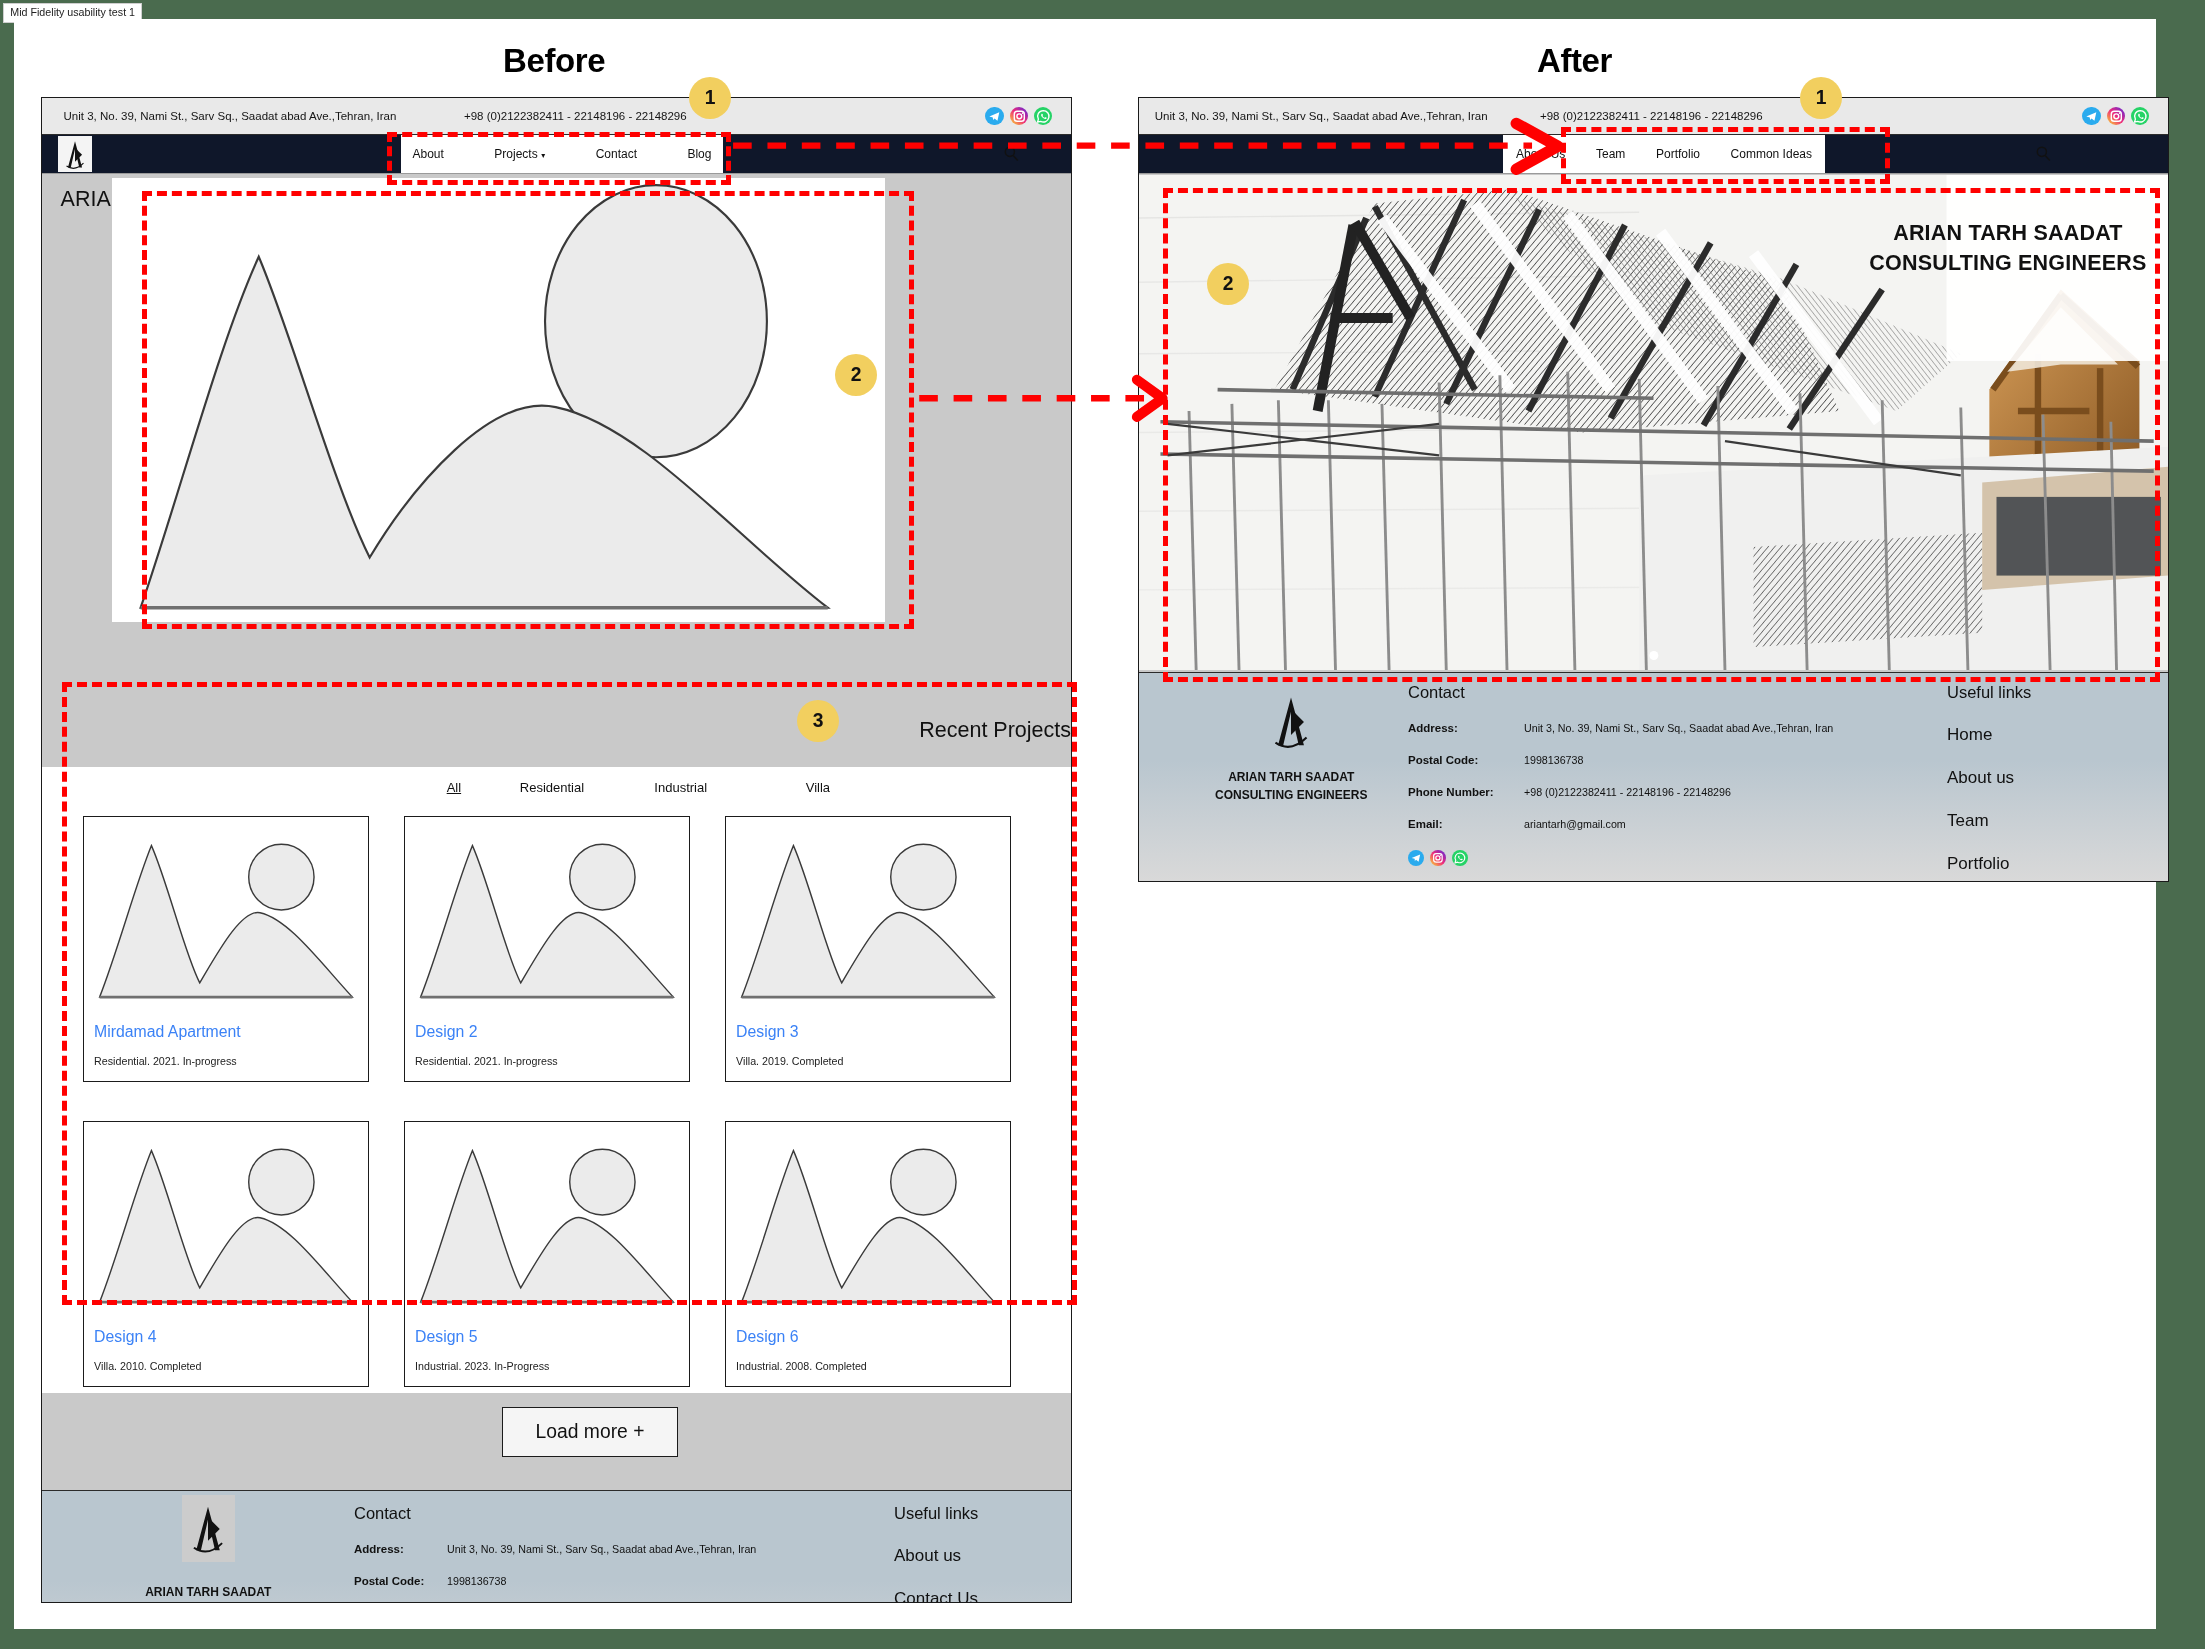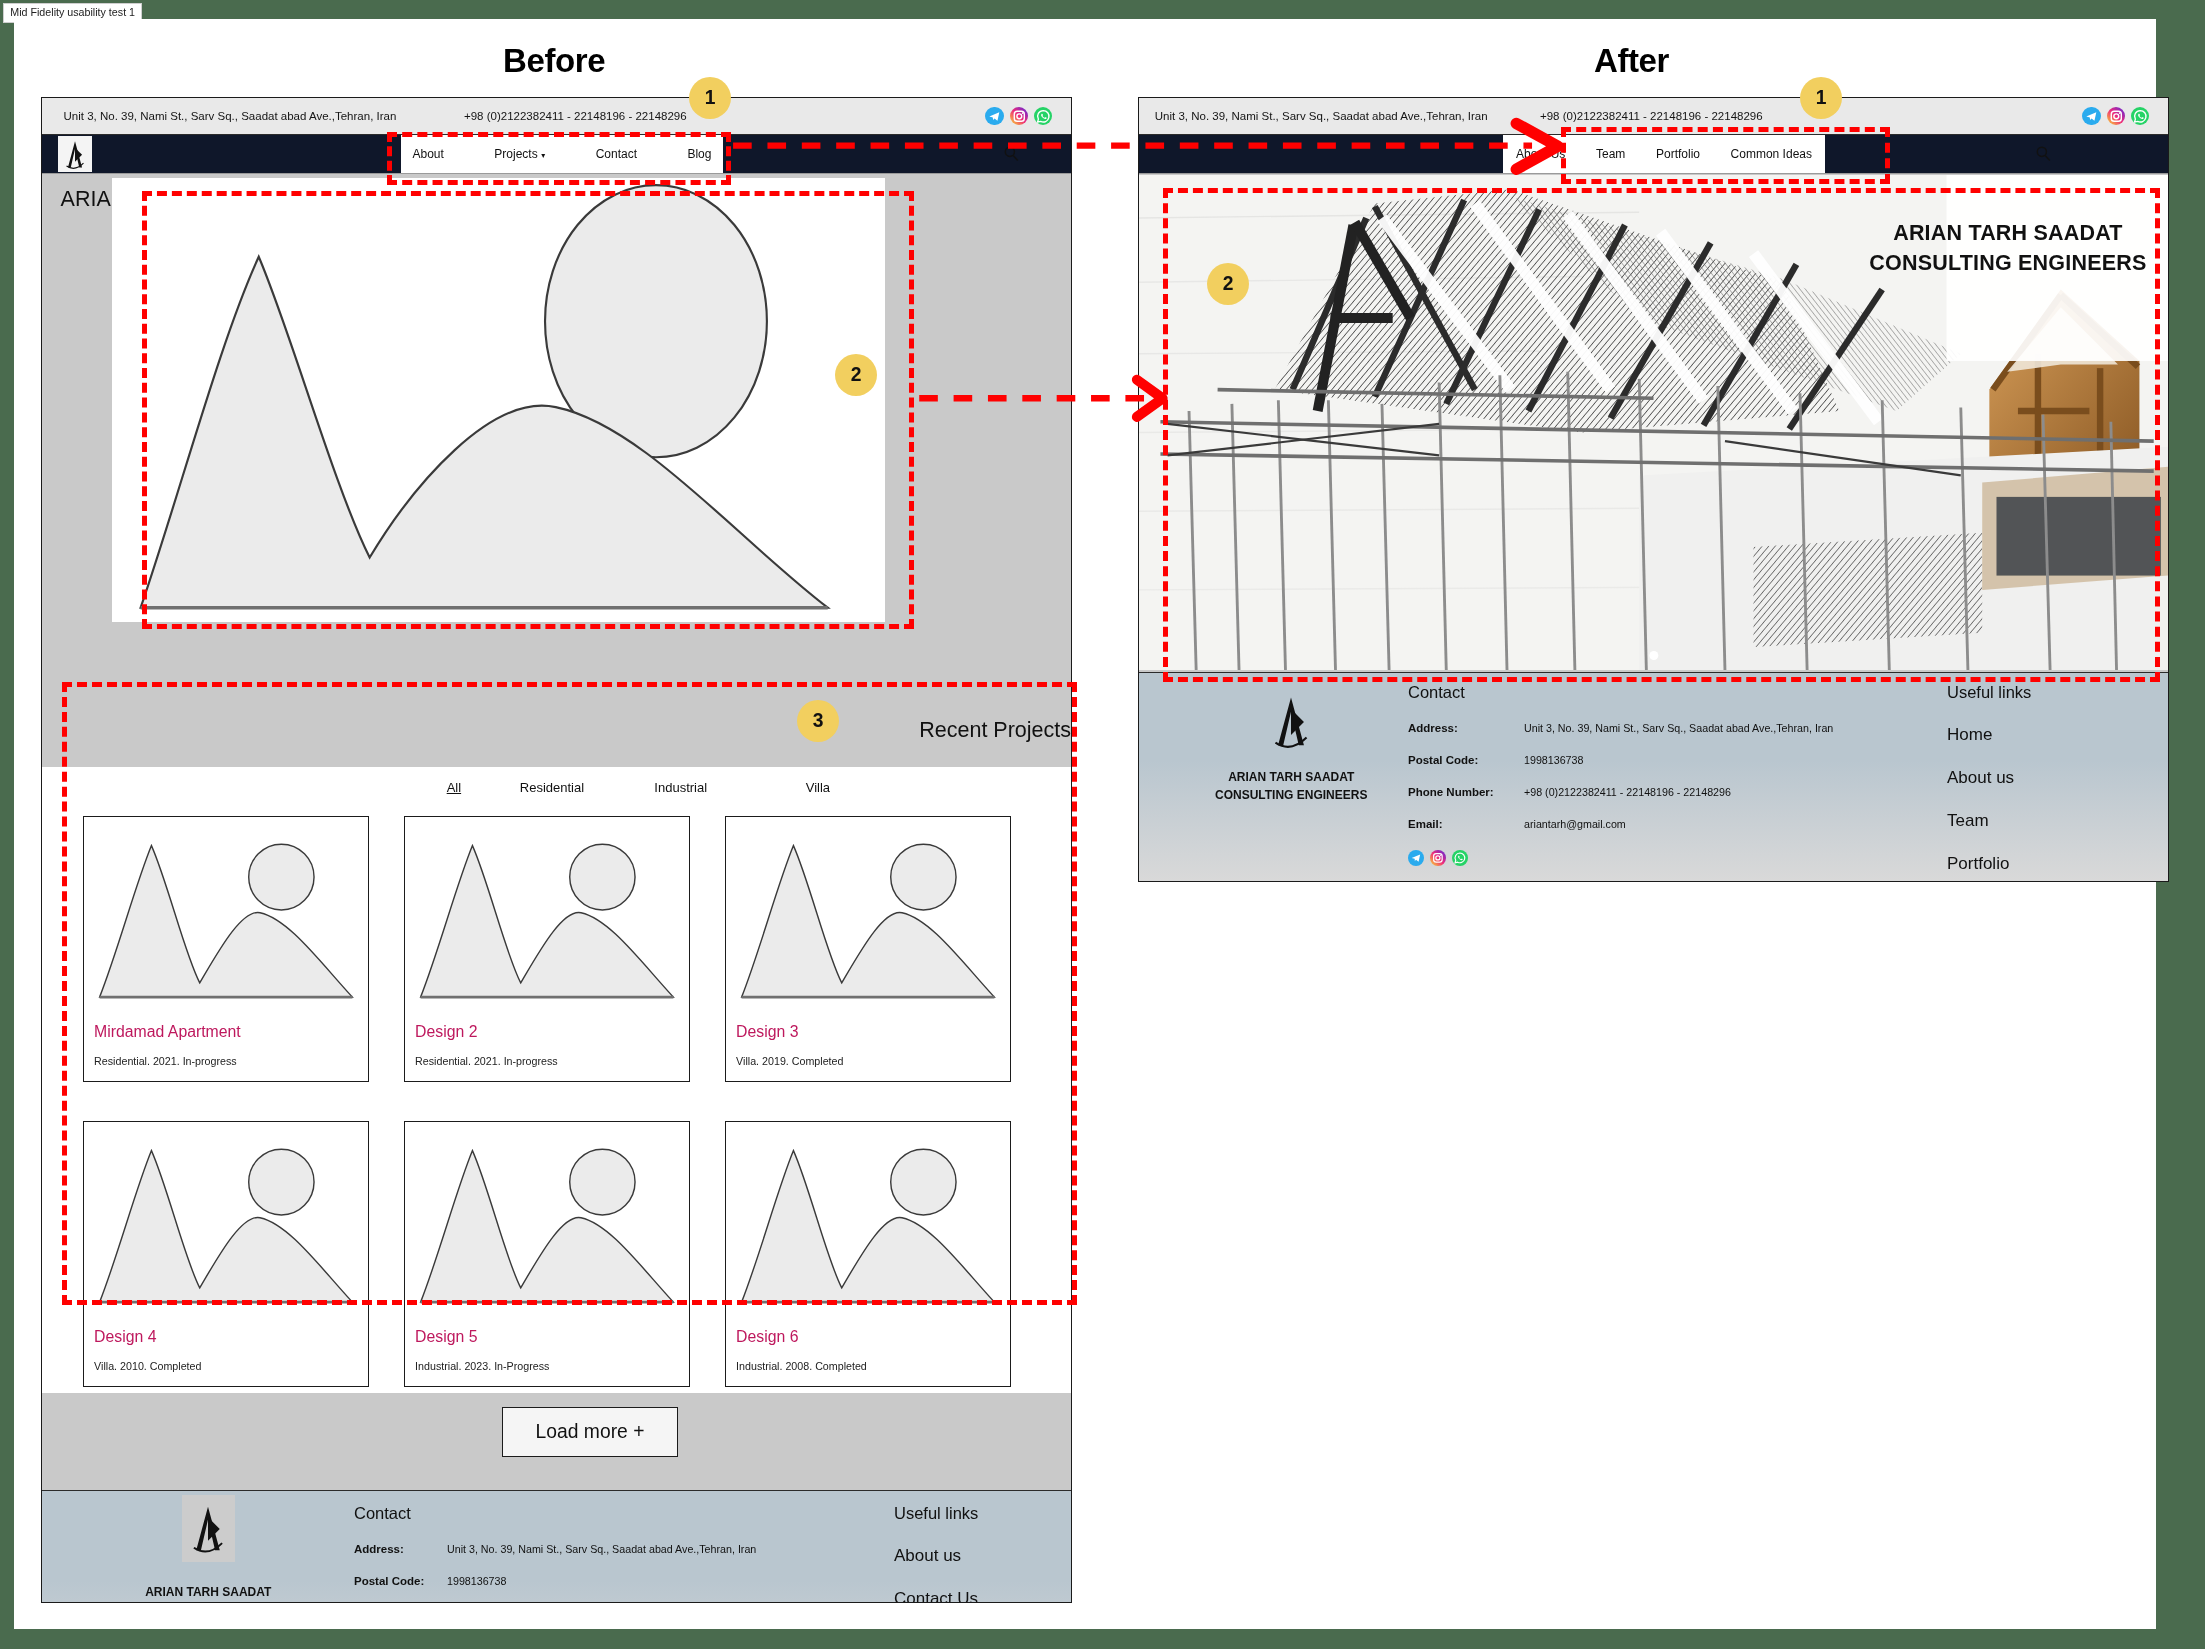--- a/index.html
+++ b/index.html
@@ -25,21 +25,21 @@
     width: 2142px; height: 1610px;
     background: #ffffff;
   }
 
   
   .section-title {
     position: absolute; font-size: 33px; font-weight: bold; color: #000;
     letter-spacing: -0.4px;
   }
   #title-before { left: 503px; top: 42px; }
-  #title-after  { left: 1594px; top: 42px; }
+  #title-after  { left: 1537px; top: 42px; }
 
   
   .mock {
     position: absolute; background: #c9c9c9;
     border: 1.4px solid #1a1a1a; overflow: hidden;
   }
   #mock-before { left: 41px; top: 97px; width: 1031px; height: 1506px; }
   #mock-after  { left: 1138px; top: 97px; width: 1031px; height: 785px; }
 
   
@@ -119,21 +119,21 @@
   .filter-item { font-size: 13px; color: #111; width: 123px; text-align: right; cursor: pointer; }
   .filter-item.active { text-decoration: underline; }
 
   .cards-grid {
     position: absolute; left: 44px; top: 49px;
     display: grid; grid-template-columns: repeat(3, 286px);
     grid-gap: 39px 35px;
   }
   .card { width: 286px; height: 266px; background: #fff; border: 1.4px solid #1b1b1b; }
   .card .thumb { width: 100%; height: 193px; }
-  .card .c-title { font-size: 15.8px; color: #be185d; margin: 13px 0 0 10px; }
+  .card .c-title { font-size: 15.8px; color: #3b82f6; margin: 13px 0 0 10px; }
   .card .c-meta  { font-size: 10.7px; color: #222; margin: 14.3px 0 0 10px; }
 
   #load-more {
     position: absolute; left: 460px; top: 1309px;
     width: 176px; height: 50px; background: #f5f5f5;
     border: 1.4px solid #1b1b1b; font-size: 19.3px; color: #111;
     display: flex; align-items: center; justify-content: center; cursor: pointer;
   }
 
   

